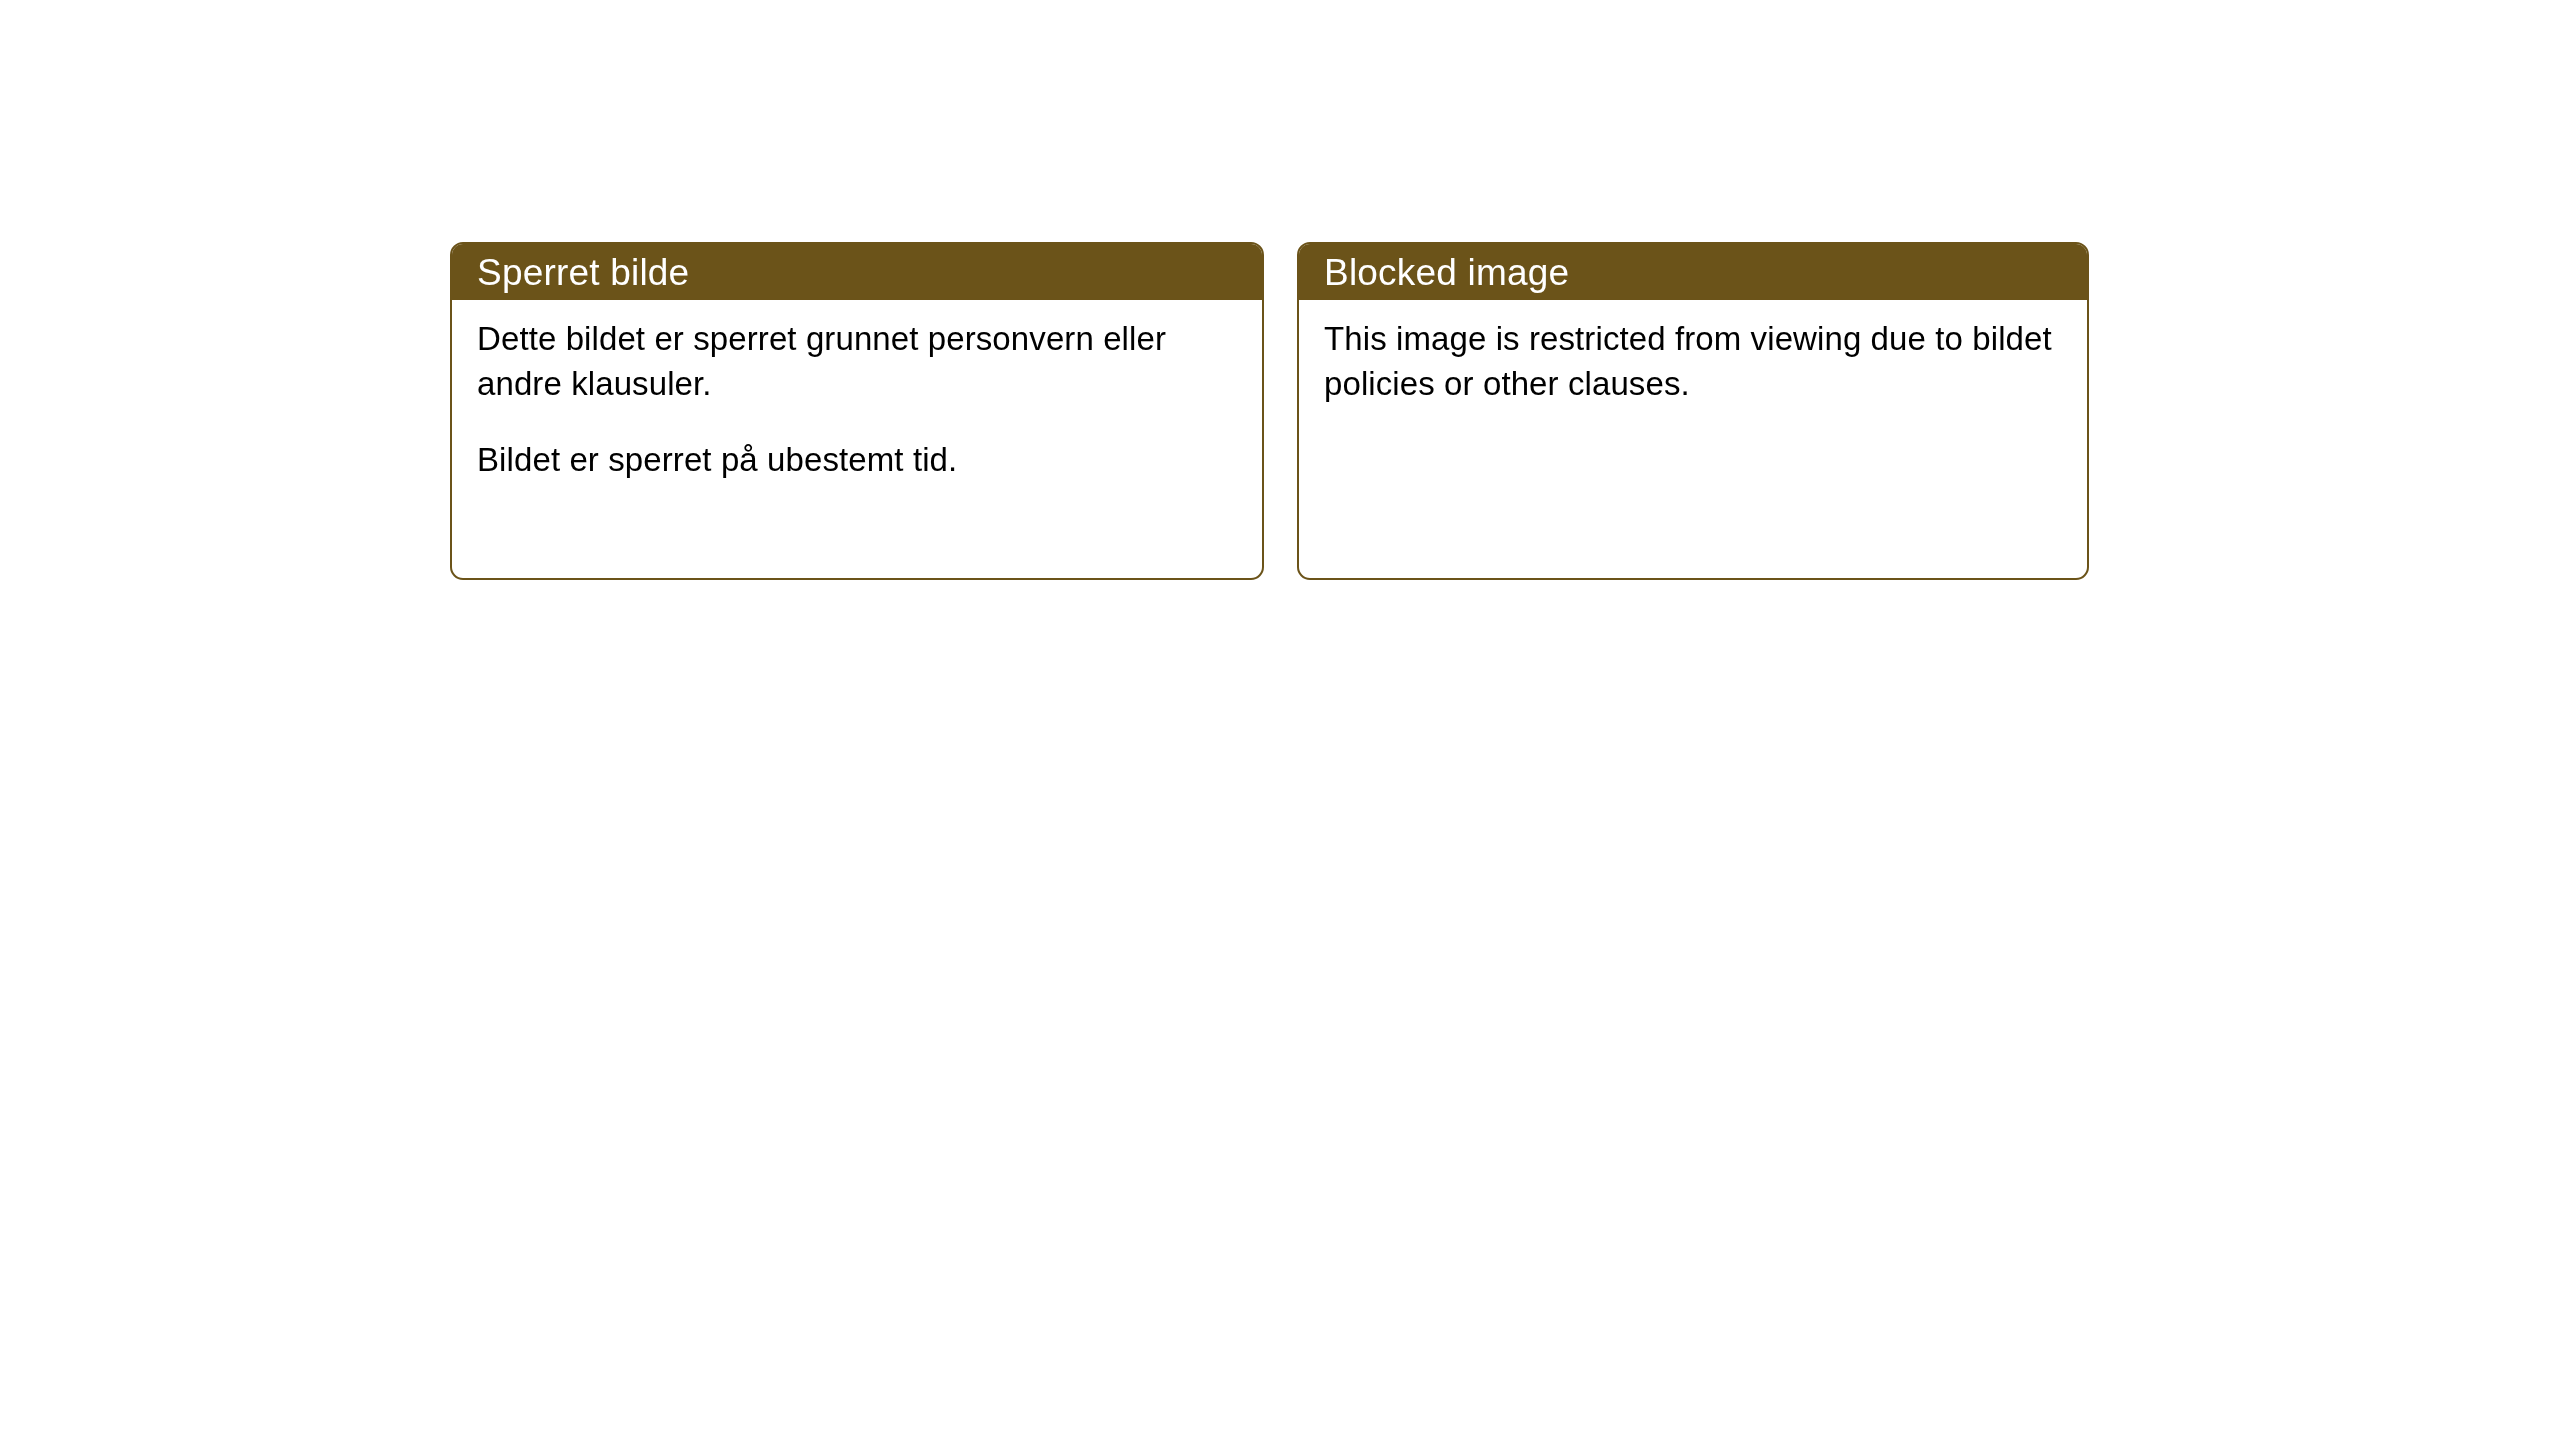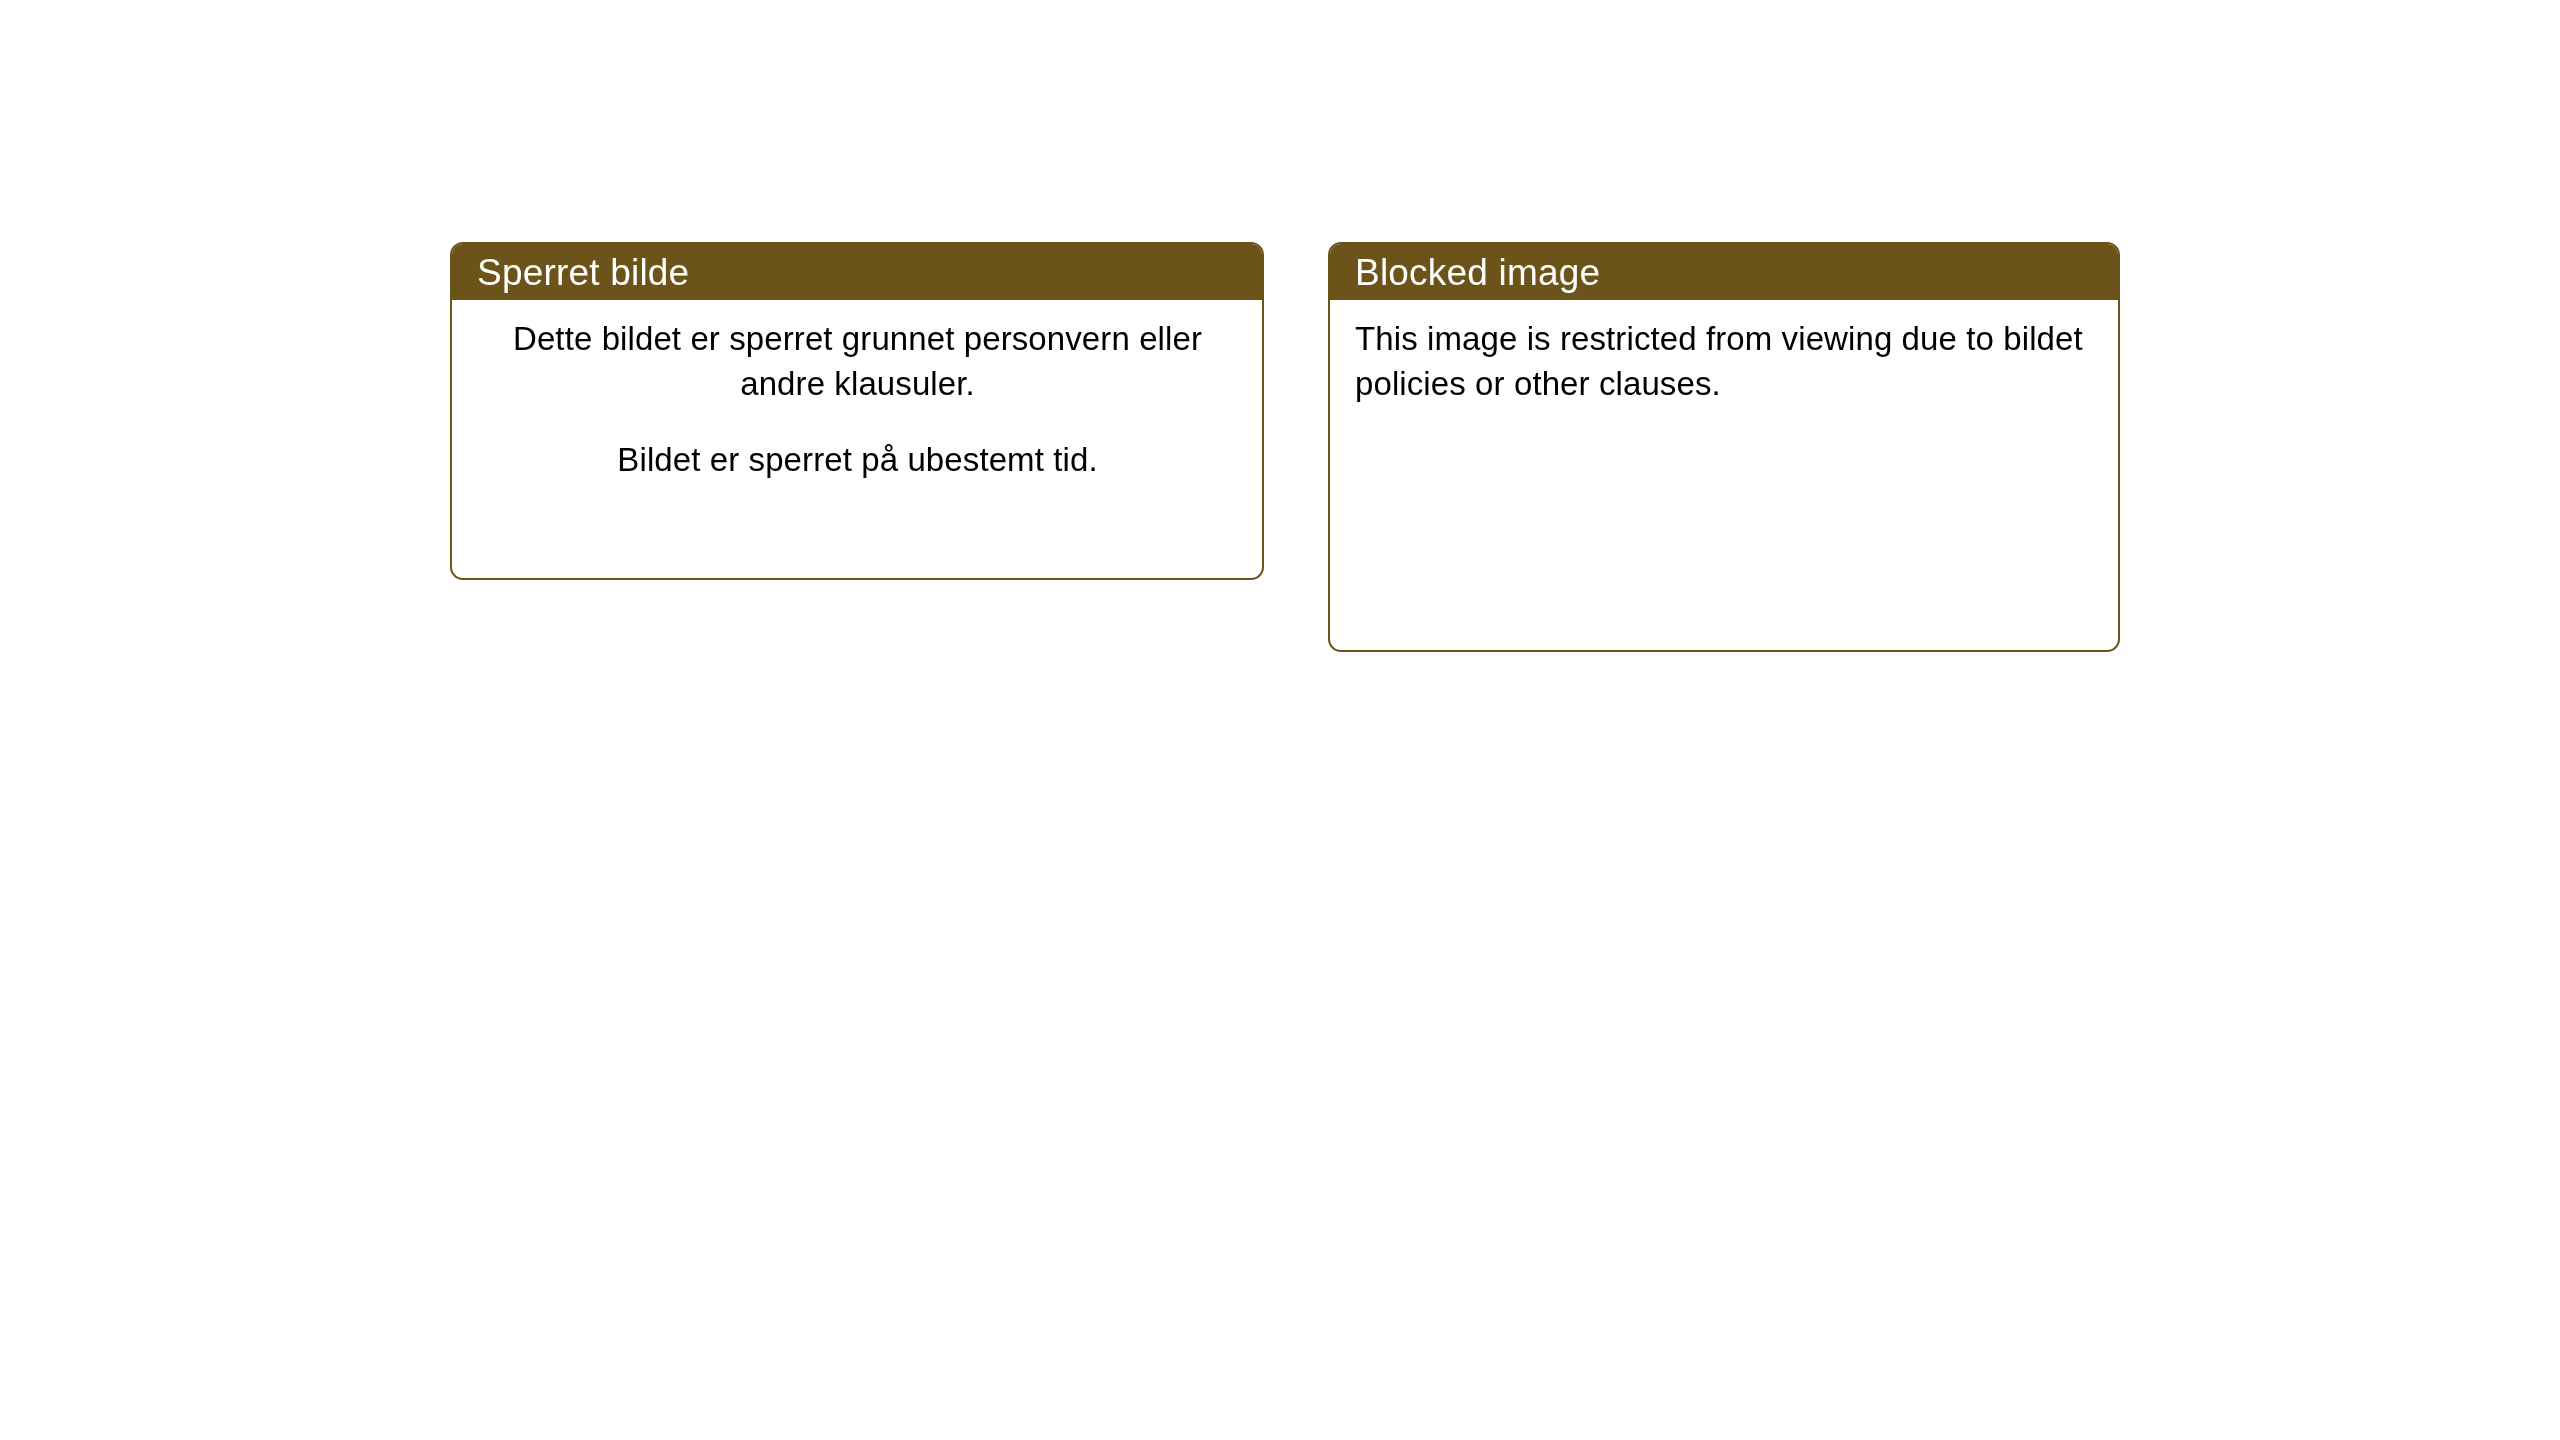--- a/index.html
+++ b/index.html
@@ -30,28 +30,27 @@
     border: 2px solid #6b5319;
     border-radius: 13px;
     overflow: hidden;
   }
 
   .card--left {
     left: 450px;
     top: 242px;
     width: 814px;
     height: 338px;
-    text-align: center;
   }
 
   .card--right {
-    left: 1328px;
+    left: 1297px;
     top: 242px;
     width: 792px;
-    height: 410px;
+    height: 338px;
   }
 
   .card-header {
     box-sizing: border-box;
     height: 56px;
     background: #6b5319;
     color: #ffffff;
     display: flex;
     align-items: center;
     padding: 0 0 0 25px;

